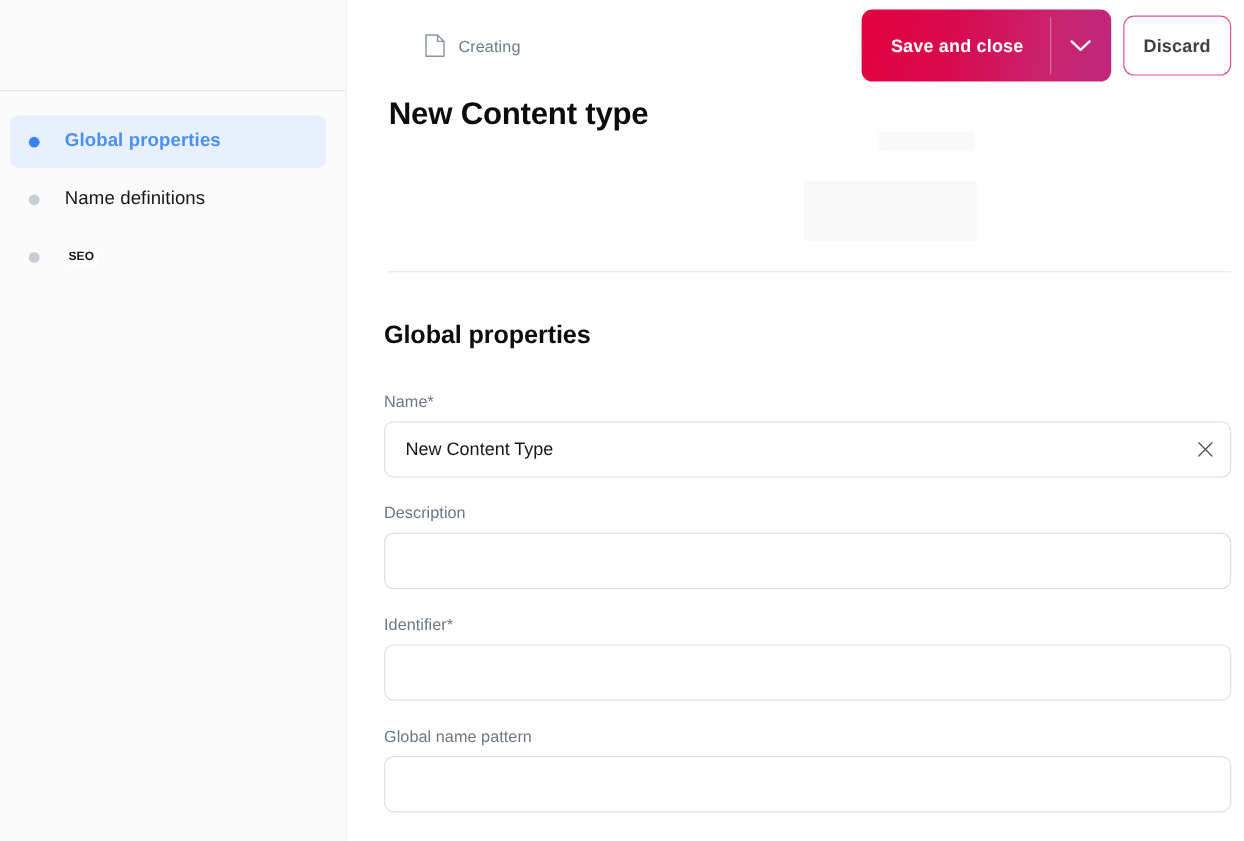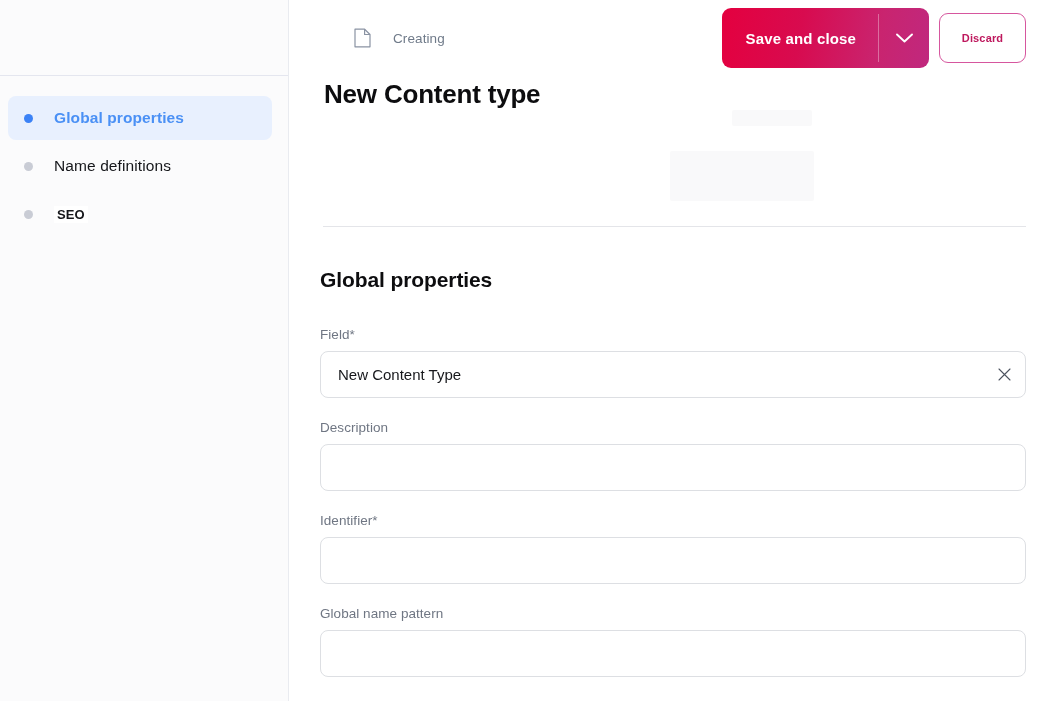--- a/index.html
+++ b/index.html
@@ -78,21 +78,21 @@
   }
 
   .nav-item.selected .nav-label {
     color: #4a90f5;
     font-weight: 700;
   }
 
   .nav-label.boxed {
     background: #ffffff;
     padding: 1px 3px;
-    font-size: 13px;
+    font-size: 10px;
     font-weight: 600;
   }
 
   
   .main {
     position: relative;
     flex: 1 1 auto;
     height: 701px;
     background: #ffffff;
     overflow: hidden;
@@ -106,21 +106,21 @@
     right: 0;
     height: 70px;
   }
 
   .status-chip {
     position: absolute;
     left: 35px;
     top: 28px;
     display: flex;
     align-items: center;
-    gap: 22px;
+    gap: 11px;
     padding-left: 30px;
   }
 
   .doc-icon {
     width: 17px;
     height: 20px;
     display: block;
   }
 
   .status-text {
@@ -178,22 +178,22 @@
   .discard-button {
     display: flex;
     align-items: center;
     justify-content: center;
     height: 50px;
     min-width: 87px;
     padding: 0 16px;
     border: 1.6px solid #d6569e;
     border-radius: 9px;
     background: #ffffff;
-    color: #be185d;
-    font-size: 11px;
+    color: #404040;
+    font-size: 15px;
     font-weight: 700;
     letter-spacing: 0.15px;
     white-space: nowrap;
     cursor: pointer;
   }
 
   
   .page-title {
     position: absolute;
     left: 324px;
@@ -365,21 +365,21 @@
     <div class="skeleton small"></div>
     <div class="skeleton large"></div>
 
     <div class="section-divider"></div>
 
     <section class="form-area">
 
       <h2 class="section-title">Global properties</h2>
 
       <div class="field">
-        <label class="field-label">Field*</label>
+        <label class="field-label">Name*</label>
         <div class="field-control">
           <input class="text-input" type="text" value="New Content Type" style="">
           <span class="clear-icon">
             <svg width="13" height="13" viewBox="0 0 13 13" fill="none" xmlns="http://www.w3.org/2000/svg">
               <path d="M1 1L12 12M12 1L1 12" stroke="#4c535f" stroke-width="1.1" stroke-linecap="round"></path>
             </svg>
           </span>
         </div>
       </div>
 

